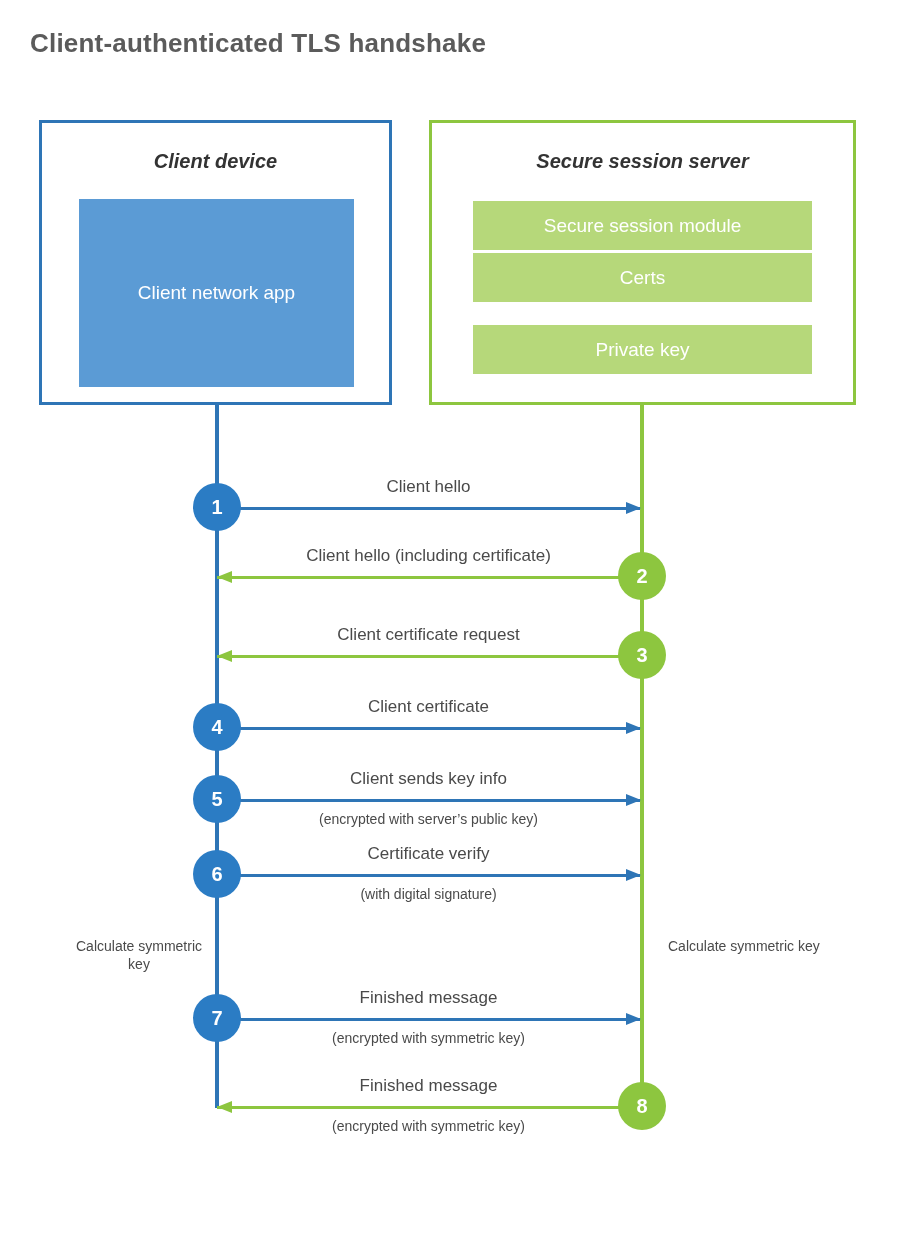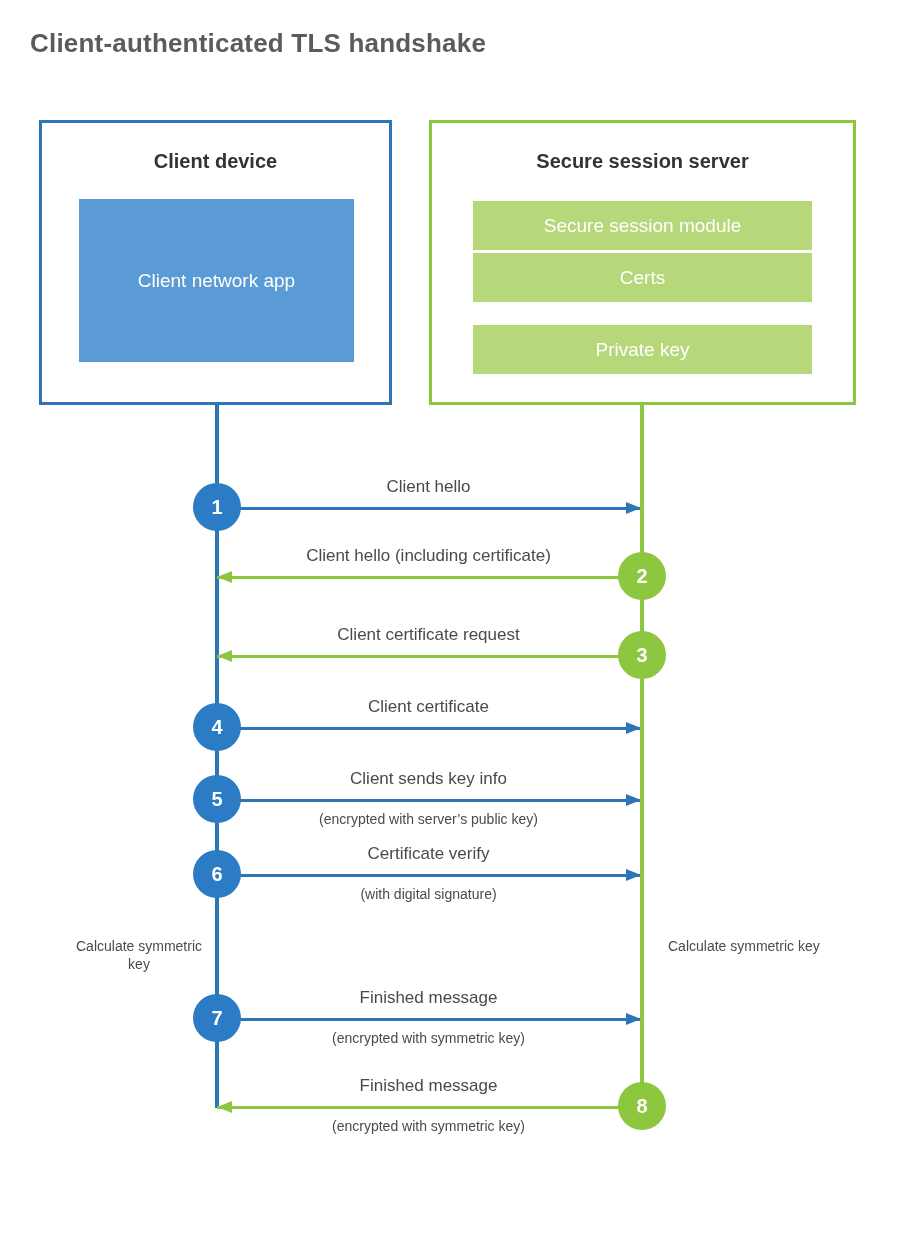--- a/index.html
+++ b/index.html
@@ -56,28 +56,29 @@
   }
   .party-title {
     position: absolute;
     left: 0;
     right: 0;
     top: 27px;
     text-align: center;
     font-size: 20px;
     font-weight: bold;
     color: #333333;
+    font-style: italic;
   }
 
   #client-app {
     position: absolute;
     left: 37px;
     top: 76px;
     width: 275px;
-    height: 163px;
+    height: 188px;
     background: #5b9bd5;
     color: #ffffff;
     font-size: 19px;
     line-height: 26px;
     display: flex;
     align-items: center;
     justify-content: center;
     text-align: center;
   }
 

